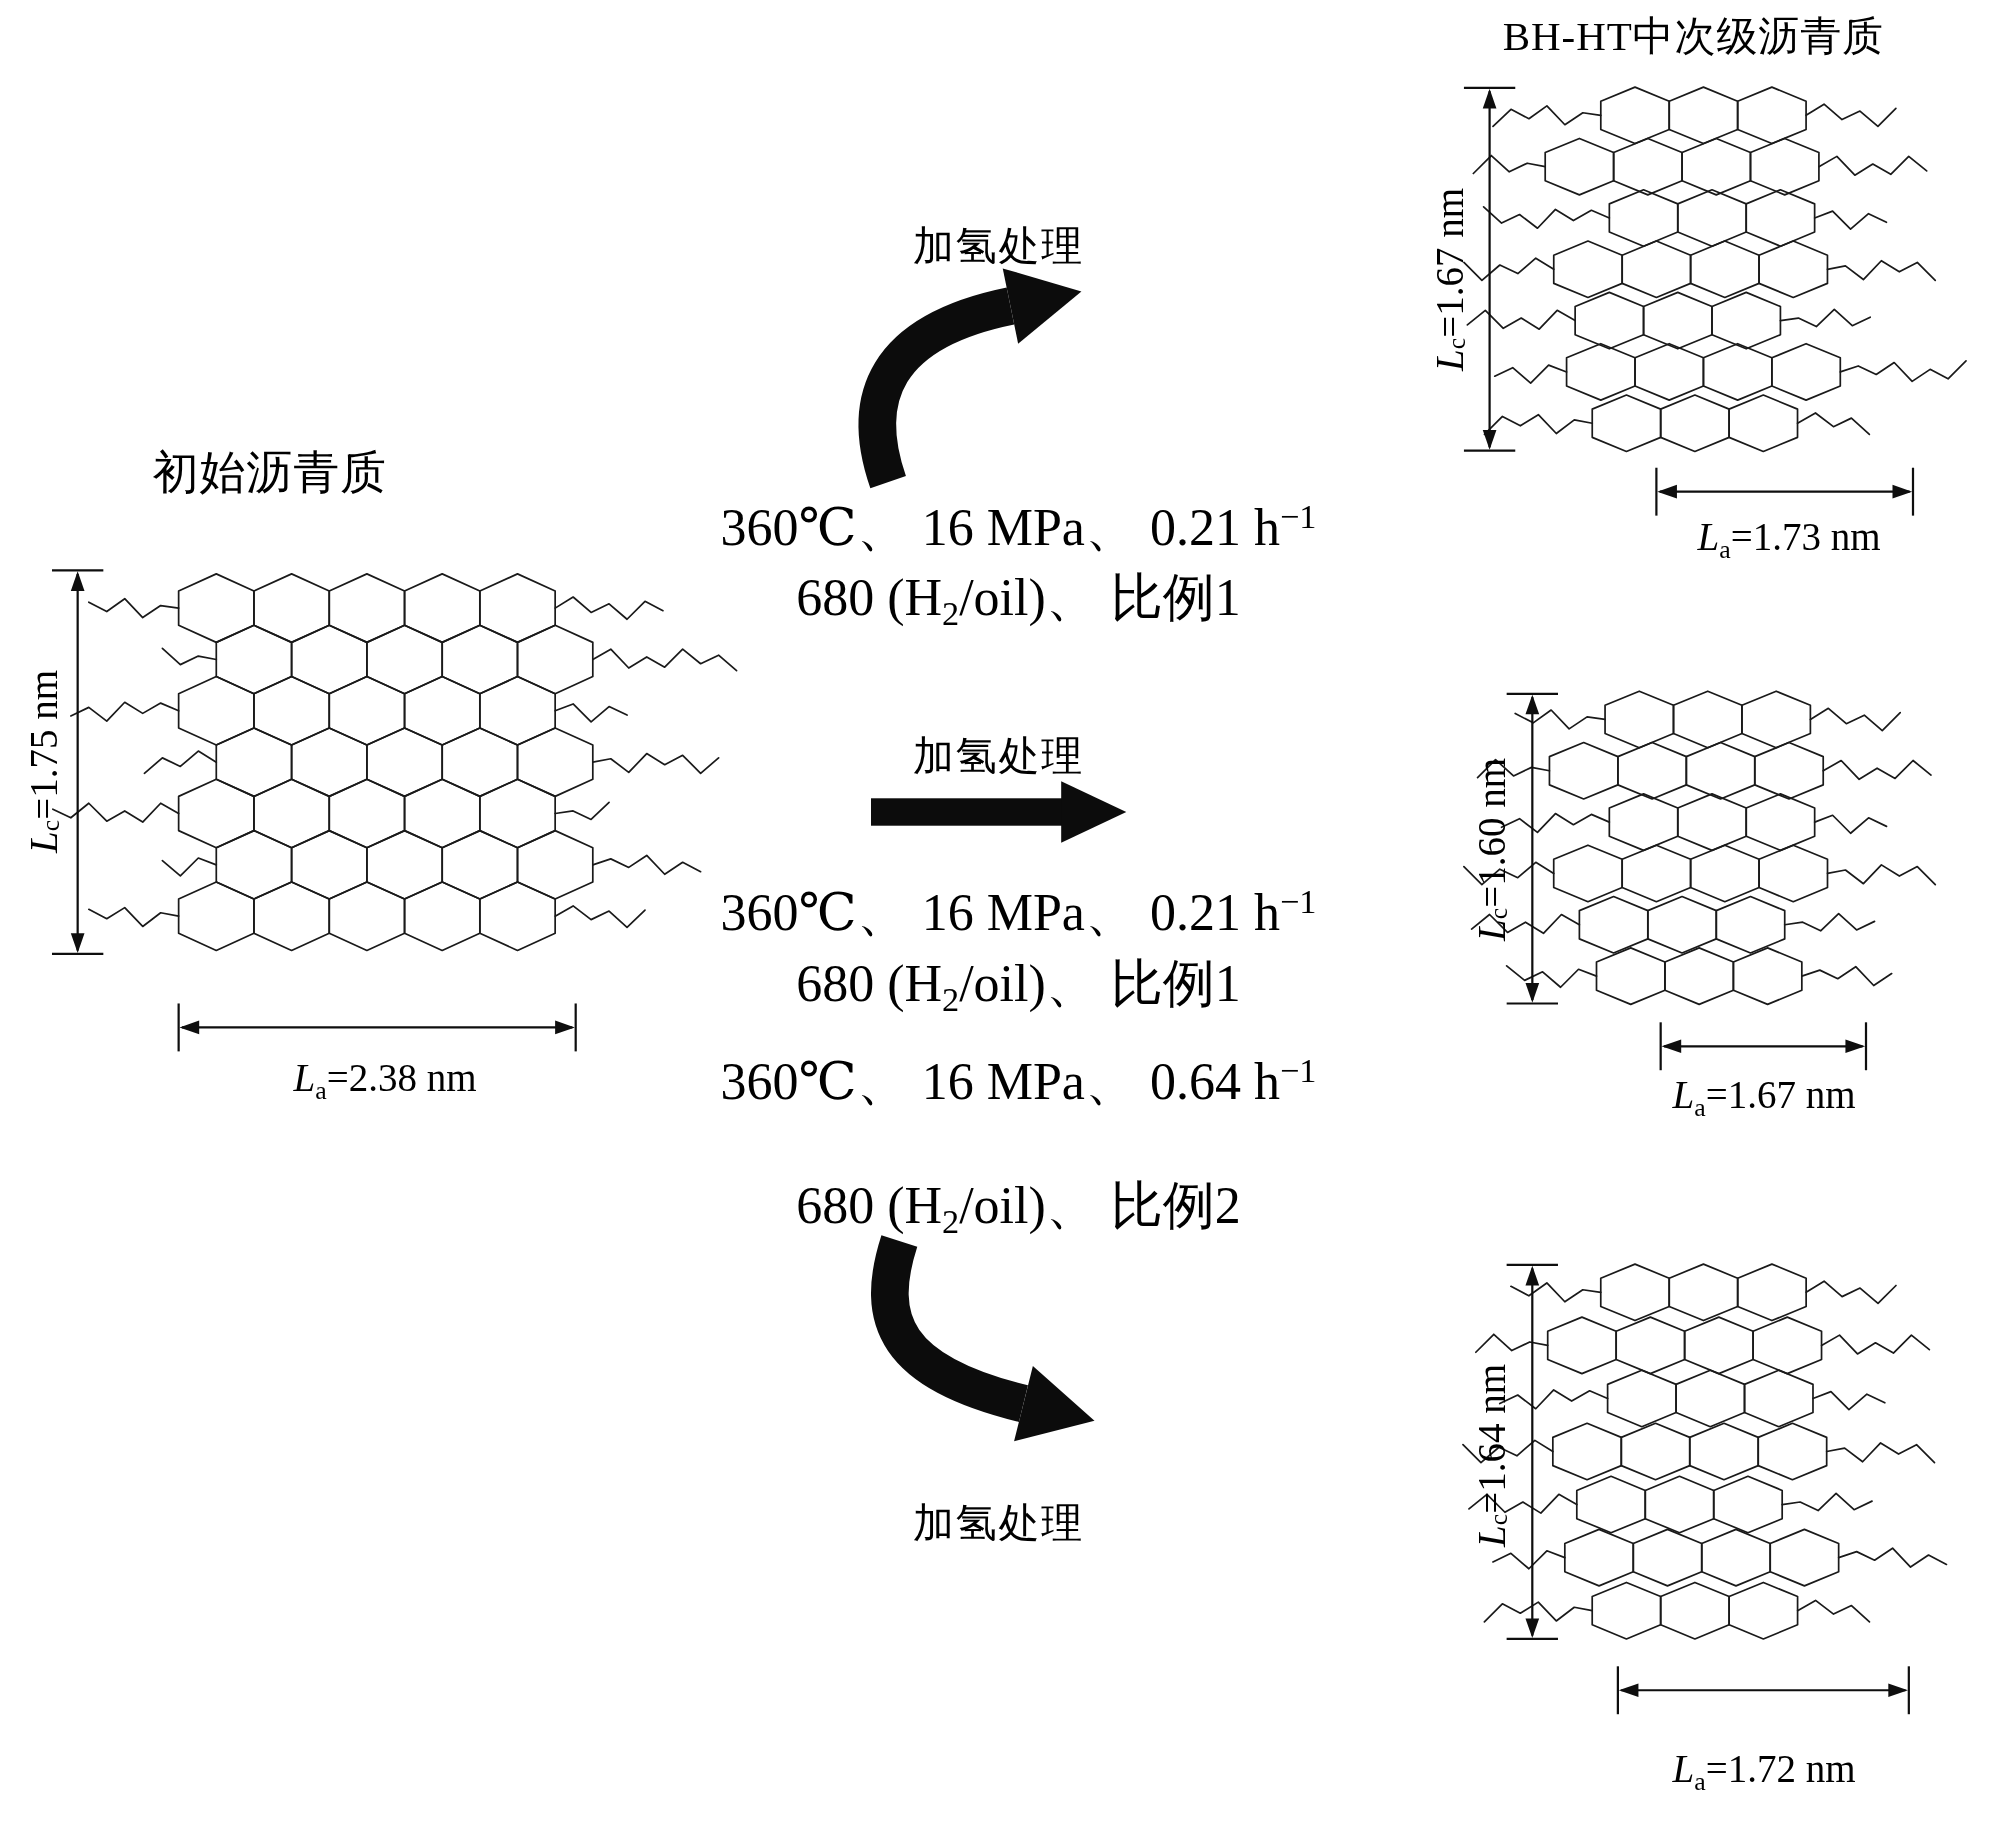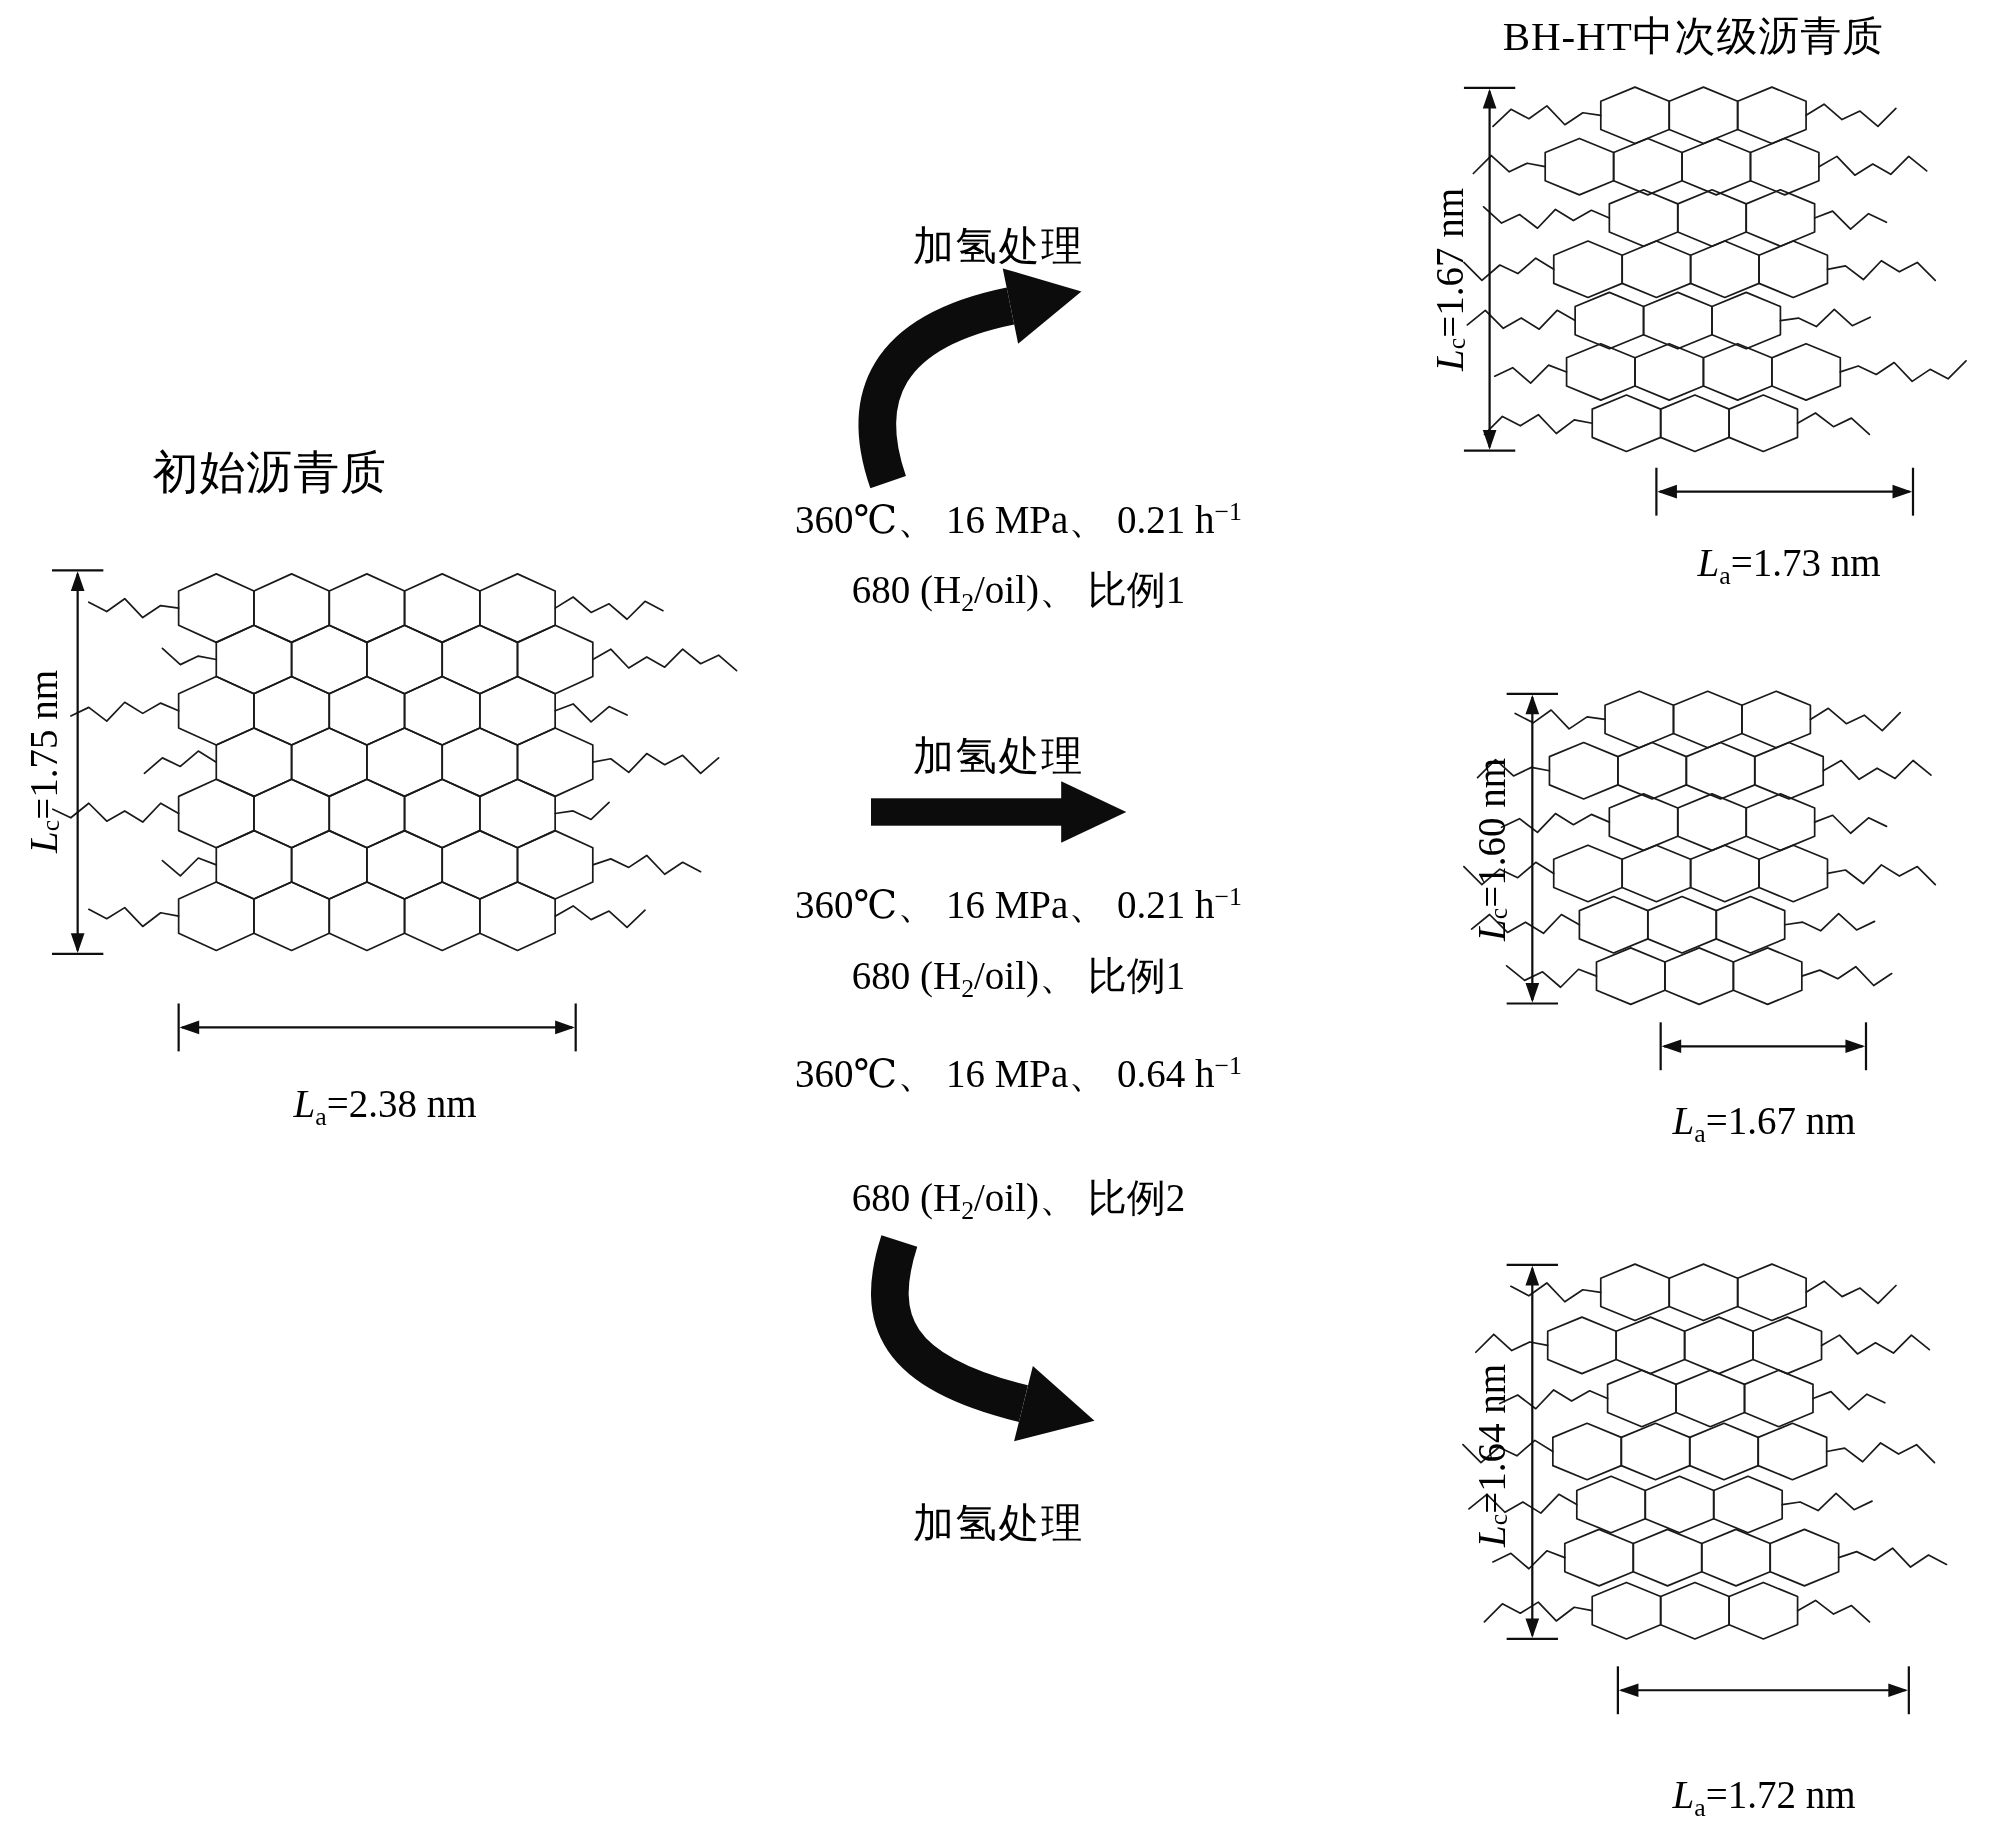--- a/index.html
+++ b/index.html
@@ -2,22 +2,22 @@
 <html style="font-size:13.7px"><head>
 <meta charset="utf-8">
 <style>
   * { margin:0; padding:0; box-sizing:border-box; }
   html,body { background:#ffffff; }
   body { font-family:"Liberation Serif","DejaVu Serif",serif; color:#000; }
   .stage { position:relative; width:2015px; height:1845px; background:#fff; overflow:hidden; }
   .title { position:absolute; text-align:right; font-size:46px; letter-spacing:0.9px; white-space:nowrap; }
   .ptitle { position:absolute; text-align:right; font-size:41px; letter-spacing:0.9px; white-space:nowrap; }
   .cn { position:absolute; text-align:center; font-size:41px; letter-spacing:1.7px;margin-top:24px; }
-  .cond { position:absolute; text-align:center; font-size:39px; white-space:nowrap; }
-  .hlabel { position:absolute; text-align:center; font-size:39px; white-space:nowrap;margin-top:26px; }
+  .cond { position:absolute; text-align:center; font-size:52px; white-space:nowrap; }
+  .hlabel { position:absolute; text-align:center; font-size:39px; white-space:nowrap; }
   .rotlabel { position:absolute; width:274px; height:41px; display:flex; align-items:center; justify-content:center;
               font-size:39px; transform:rotate(-90deg); white-space:nowrap; }
   i { font-style:italic; font-family:"Liberation Serif","DejaVu Serif",serif; }
   sub,sup { font-size:66%; line-height:0; }
   sub { vertical-align:baseline; position:relative; top:0.30em; }
   sup { vertical-align:baseline; position:relative; top:-0.50em; }
   svg.molsvg, svg.arrow { position:absolute; overflow:visible; }
   .mol path { fill:none; stroke:#1a1a1a; stroke-width:2; stroke-linejoin:round; stroke-linecap:round; }
   .meas line { stroke:#0e0e0e; stroke-width:2.6; }
   .meas polygon { fill:#0e0e0e; stroke:none; }

